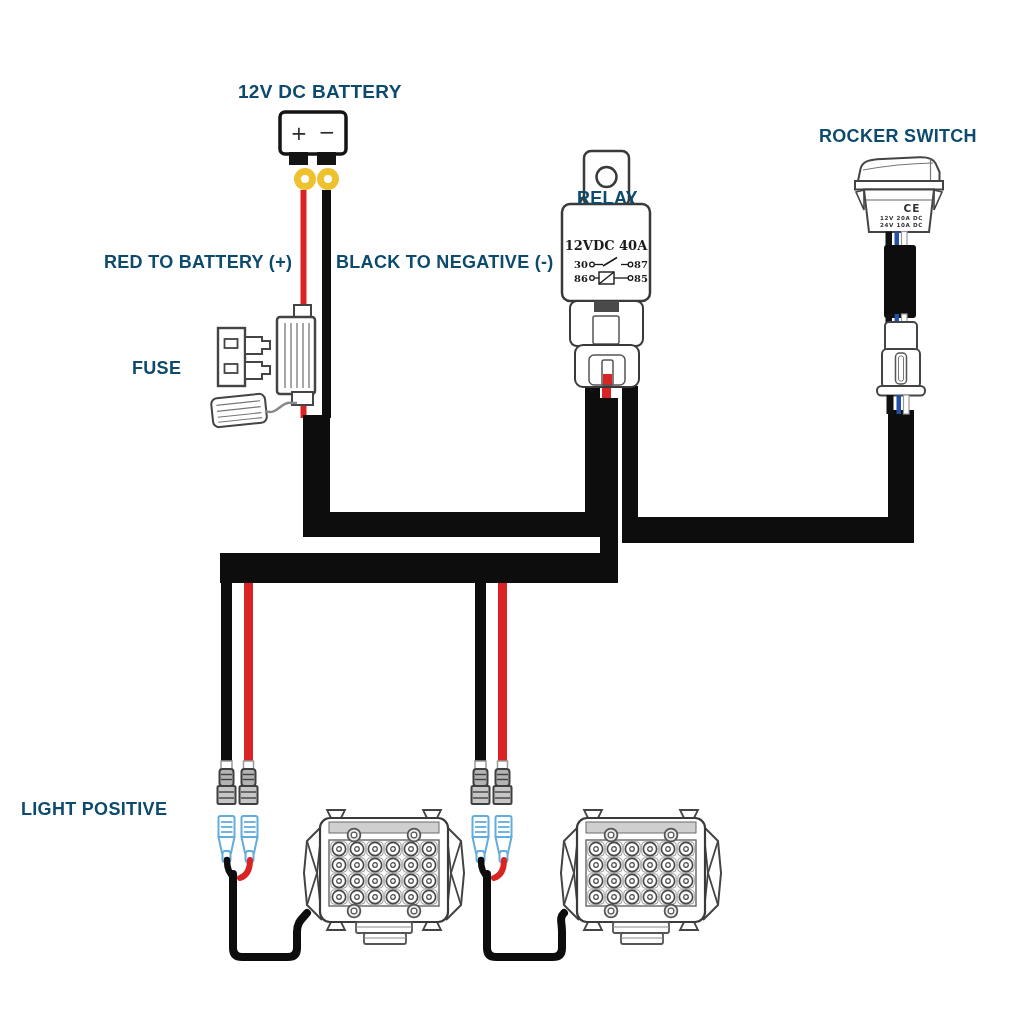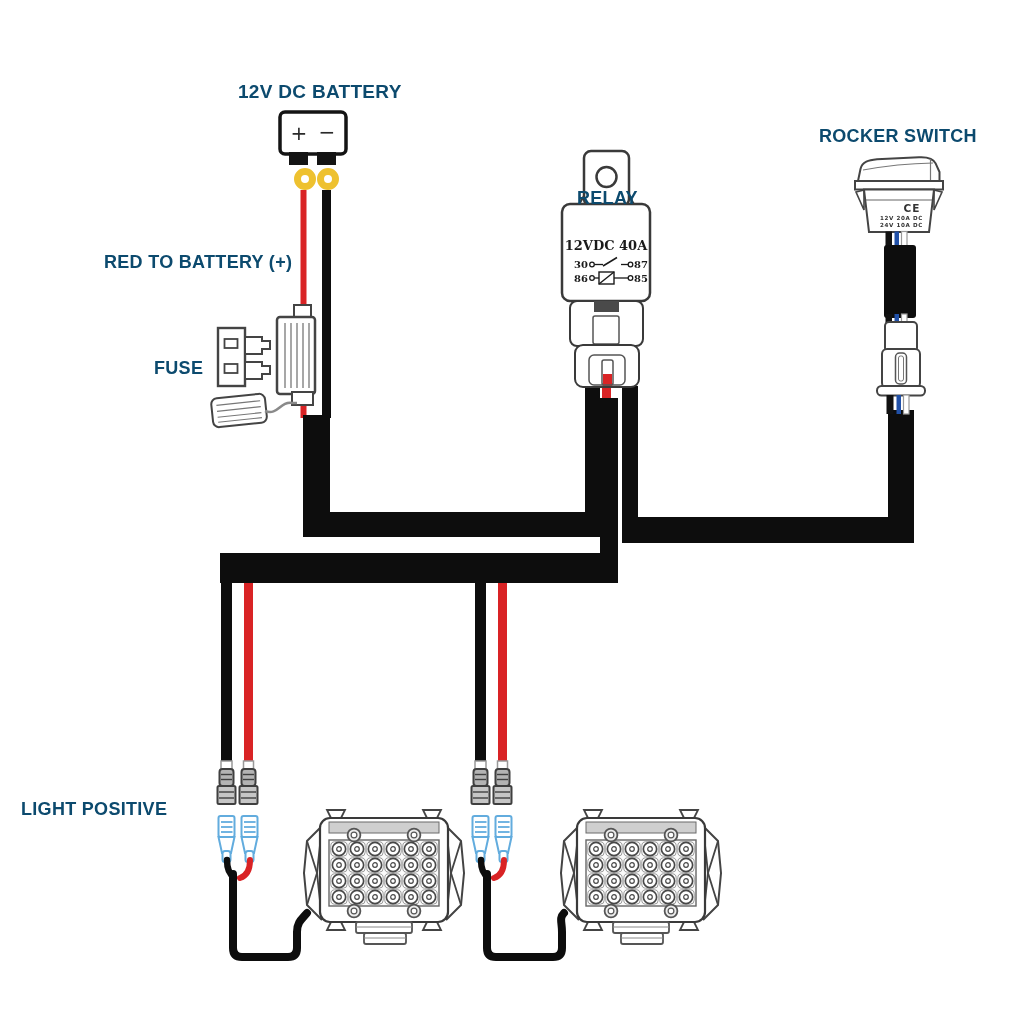--- a/index.html
+++ b/index.html
@@ -252,16 +252,17 @@
   </g>
   <g>
     <use href="#pod" transform="translate(257,0)"></use>
   </g>
 </svg>
 
   <div class="label big" style="left:238px;top:81px;">12V DC BATTERY</div>
   <div class="label" style="left:577px;top:144px;margin-top:44px;">RELAY</div>
   <div class="label" style="left:819px;top:126px;">ROCKER SWITCH</div>
   <div class="label" style="left:104px;top:252px;">RED TO BATTERY (+)</div>
-  <div class="label" style="left:154px;top:358px;">FUSE</div>
+  <div class="label" style="left:336px;top:252px;">BLACK TO NEGATIVE (-)</div>
+  <div class="label" style="left:132px;top:358px;">FUSE</div>
   <div class="label" style="left:21px;top:799px;">LIGHT POSITIVE</div>
 
 </div>
 
 </body></html>

